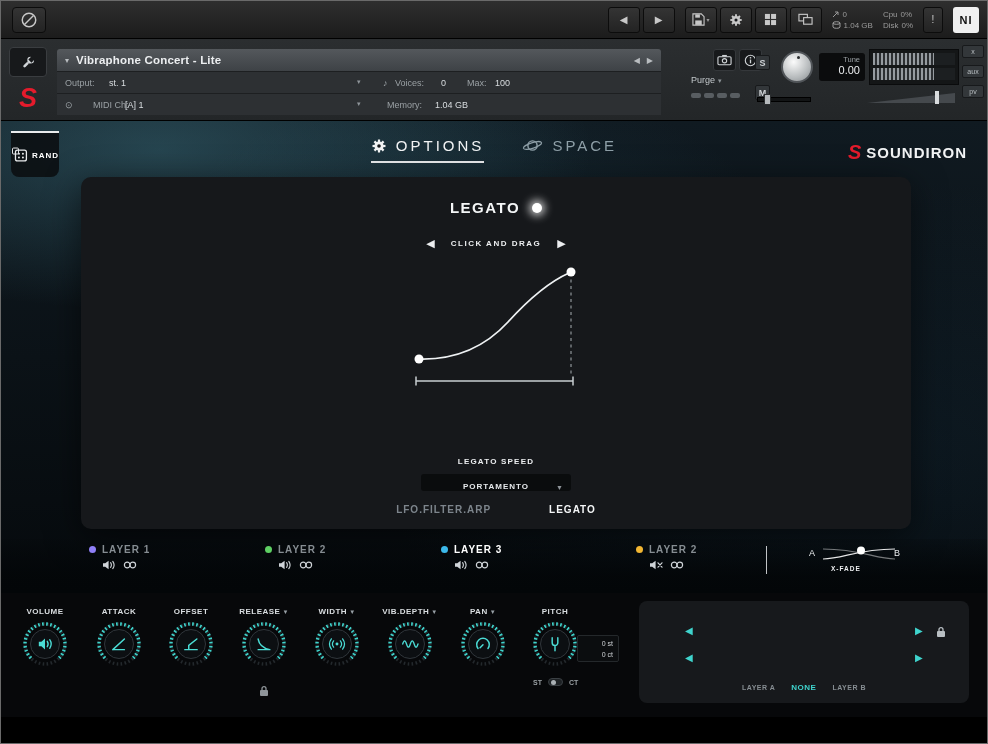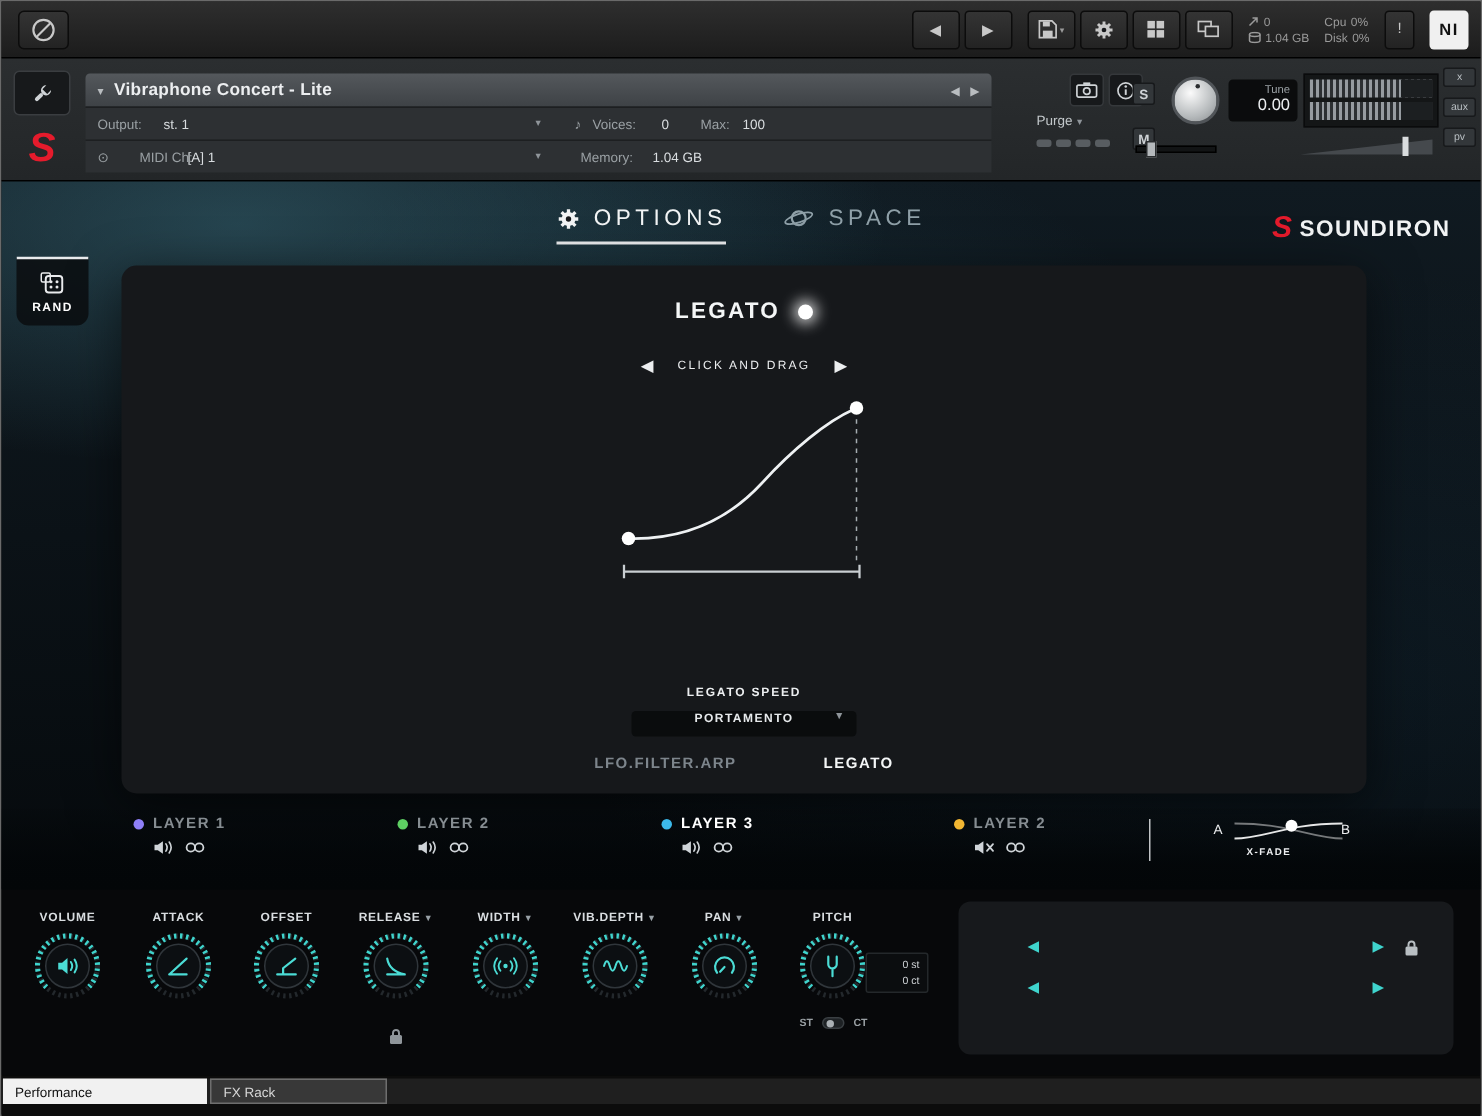--- a/index.html
+++ b/index.html
@@ -75,49 +75,49 @@
 
   
   .main-ui { position:absolute; top:120px; left:0; right:0; height:472px;
     background:
       radial-gradient(700px 260px at 16% 6%, rgba(90,170,190,.30), transparent 62%),
       radial-gradient(520px 300px at 48% 30%, rgba(45,105,125,.22), transparent 60%),
       radial-gradient(760px 420px at 88% 70%, rgba(25,55,75,.25), transparent 65%),
       linear-gradient(#101a21, #060a0d); }
   .rand-btn { position:absolute; left:10px; top:10px; width:48px; height:46px;
     background:rgba(10,13,15,.85); border-radius:0 0 8px 8px; display:flex;
-    flex-direction:column; align-items:center; justify-content:center; gap:3px;
-    border-top:2px solid #e9ebed;margin-top:40px; }
+    flex-direction:row; align-items:center; justify-content:center; gap:3px;
+    border-top:2px solid #e9ebed; }
   .rand-btn .lbl { color:#fff; font-size:8px; font-weight:bold; letter-spacing:1px; }
   .nav-tabs { position:absolute; top:16px; left:0; right:0; display:flex;
     justify-content:center; gap:38px; }
   .nav-tab { display:flex; align-items:center; gap:9px; font-size:15px;
     letter-spacing:3px; padding-bottom:7px; border-bottom:2px solid transparent; }
   .nav-tab.active { color:#f2f4f5; border-bottom-color:#e9ebed; }
   .nav-tab.idle { color:#8fa0a8; }
   .brand { position:absolute; right:20px; top:20px; display:flex; align-items:center; gap:5px; }
   .brand .s { font-weight:bold; font-style:italic; font-size:20px; }
   .brand .word { color:#f2f4f5; font-weight:bold; font-size:15px; letter-spacing:1px; }
 
   .legato-panel { position:absolute; left:80px; top:56px; width:830px; height:352px;
     background:#16181b; border-radius:10px; box-shadow:0 8px 34px rgba(0,0,0,.55); }
   .panel-title-row { position:absolute; top:22px; left:0; right:0; display:flex;
     align-items:center; justify-content:center; gap:12px; }
   .panel-title-row .ttl { color:#f4f6f7; font-weight:bold; font-size:15px; letter-spacing:1.5px; }
   .glow-dot { width:10px; height:10px; border-radius:50%; background:#fff;
     box-shadow:0 0 9px 3px rgba(255,255,255,.75); }
   .drag-row { position:absolute; top:60px; left:0; right:0; display:flex;
     align-items:center; justify-content:center; gap:16px; }
-  .drag-row .hint { color:#eceef0; font-size:8px; font-weight:normal; letter-spacing:1.5px; }
+  .drag-row .hint { color:#eceef0; font-size:8px; font-weight:bold; letter-spacing:1.5px; }
   .drag-row .arr { color:#eceef0; font-size:11px; }
   .curve-wrap { position:absolute; top:80px; left:320px; }
   .speed-label { position:absolute; top:280px; left:0; right:0; text-align:center;
     color:#eceef0; font-size:8px; font-weight:bold; letter-spacing:1.2px; }
   .speed-dd { position:absolute; top:297px; left:340px; width:150px; height:17px;
-    background:#0a0c0d; border-radius:3px; display:flex; align-items:flex-start;
+    background:#0a0c0d; border-radius:3px; display:flex; align-items:flex-end;
     justify-content:center; }
   .speed-dd .v { color:#e6e9eb; font-size:8px; font-weight:bold; letter-spacing:1px; }
   .speed-dd .dd { position:absolute; right:8px; color:#8f959a; font-size:7px; }
   .panel-tabs { position:absolute; top:327px; left:0; right:0; display:flex;
     justify-content:center; gap:58px; }
   .panel-tab { font-size:10px; font-weight:bold; letter-spacing:1px; }
   .panel-tab.idle { color:#7d858c; }
   .panel-tab.active { color:#f4f6f7; }
 
   
@@ -682,27 +682,22 @@
         <span class="amb-arrow" style="left:46px">◀</span>
         <span class="amb-arrow" style="left:276px">▶</span>
         <svg style="position:absolute; left:297px; top:3px; color:#b9bfc3" width="10" height="12">
             <use href="#sym-lock"></use>
           </svg>
       </div>
       <div class="amb-row" style="top:49px">
         <span class="amb-arrow" style="left:46px">◀</span>
         <span class="amb-arrow" style="left:276px">▶</span>
       </div>
+      <div class="amb-layerrow">
+        <span class="g">LAYER A</span>
+        <span class="none">NONE</span>
+        <span class="g">LAYER B</span>
+      </div>
     </div>
   </div>
 
-  <div class="tabbar">
-    <div class="tabstrip">
-      <div class="stab active">
-        <span>Performance</span>
-        </div>
-      <div class="stab idle">
-        <span>FX Rack</span>
-        </div>
-    </div>
-  </div>
 
 </div>
 
 </body></html>

